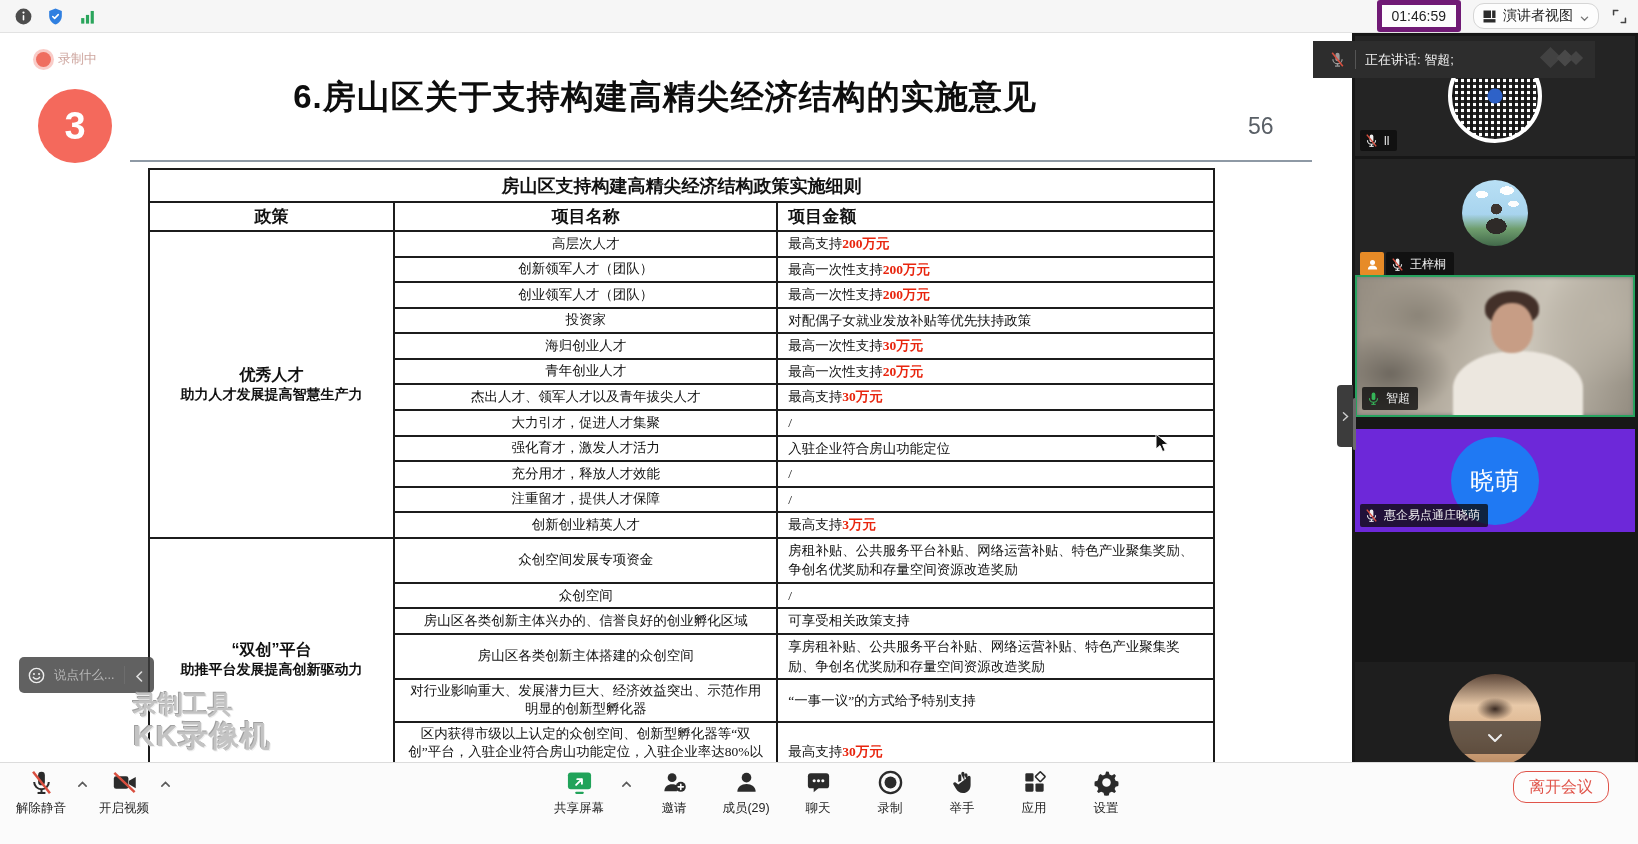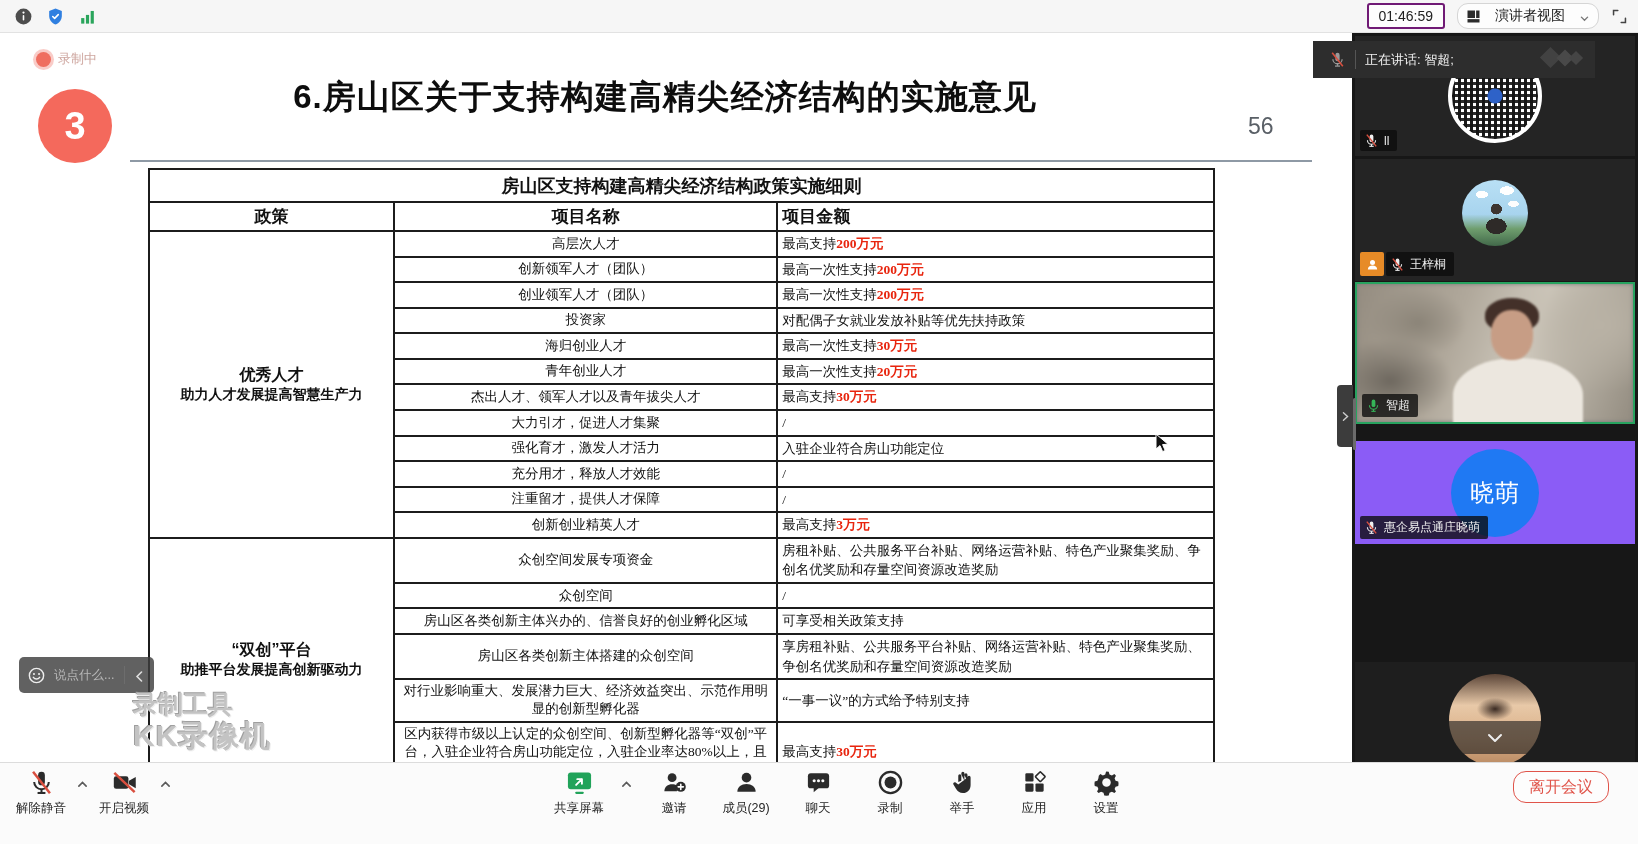--- a/index.html
+++ b/index.html
@@ -4,43 +4,43 @@
 <style>
   html,body{margin:0;padding:0;background:#ccc;}
   .screen{position:relative;width:1638px;height:844px;background:#fff;overflow:hidden;
     font-family:"Liberation Sans",sans-serif;-webkit-font-smoothing:antialiased;}
   
   .topbar{position:absolute;left:0;top:0;width:1638px;height:33px;background:#f6f6f6;
     border-bottom:1px solid #e2e2e2;display:flex;align-items:center;justify-content:space-between;box-sizing:border-box;padding:0 10px 0 14px;}
   .tb-left{display:flex;align-items:center;gap:13px;}
   .tb-ic{width:19px;height:19px;display:inline-block;}
   .tb-right{display:flex;align-items:center;gap:12px;}
-  .time-box{border:2px solid #701a75;background:#fdfdfd;border-radius:3px;padding:3px 10px;
+  .time-box{border:5px solid #701a75;background:#fdfdfd;border-radius:3px;padding:3px 10px;
     font-size:14px;color:#222;}
   .view-box{border:1px solid #d5d5d5;background:#fdfdfd;border-radius:11px;padding:3px 8px;
-    font-size:14px;color:#222;display:flex;align-items:center;gap:14px;cursor:default;}
+    font-size:14px;color:#222;display:flex;align-items:center;gap:6px;cursor:default;}
   .view-box .lay{width:15px;height:15px;color:#2c2c2c;}
   .view-box .car{width:11px;height:11px;color:#777;}
   .fs-ic{width:17px;height:17px;color:#444;}
   
   .main{position:absolute;left:0;top:33px;width:1352px;height:729px;background:#fff;overflow:hidden;}
   .rec-ind{position:absolute;left:36px;top:17px;display:flex;align-items:center;gap:7px;}
   .rec-dot{width:15px;height:15px;border-radius:50%;background:#ef6e60;box-shadow:0 0 0 3px rgba(239,110,96,.35);}
   .rec-txt{font-size:13px;color:#c5968e;opacity:.85;}
   .badge3{position:absolute;left:38px;top:56px;width:74px;height:74px;border-radius:50%;
     background:#f4695c;color:#fff;font-size:38px;font-weight:bold;display:flex;align-items:center;justify-content:center;}
   .slide-title{position:absolute;left:0;top:42px;width:1330px;text-align:center;
     font-size:33px;font-weight:bold;color:#0d0d0d;letter-spacing:1px;}
   .page-num{position:absolute;left:1248px;top:80px;font-size:23px;color:#595f66;}
   .title-rule{position:absolute;left:130px;top:127px;width:1182px;height:2px;background:#8e99a5;}
   
   .ptable-wrap{position:absolute;left:148px;top:135px;width:1067px;}
   table.ptable{width:100%;border-collapse:collapse;table-layout:fixed;
     font-family:"Liberation Serif","DejaVu Serif",serif;color:#111;}
-  table.ptable td,table.ptable th{border:2px solid #1c1c1c;padding:2px 4px;box-sizing:border-box;}
+  table.ptable td,table.ptable th{border:2px solid #1c1c1c;padding:2px 10px;box-sizing:border-box;}
   tr.t-title td{font-family:"Liberation Sans",sans-serif;font-weight:bold;font-size:18px;
     text-align:center;height:33px;}
   tr.t-head th{font-family:"Liberation Sans",sans-serif;font-weight:bold;font-size:17px;height:25px;border-radius:7px;}
   tr.t-head th.c1,tr.t-head th.c2{text-align:center;}
   tr.t-head th.c3{text-align:left;}
   td.policy{text-align:center;font-family:"Liberation Sans",sans-serif;}
   td.policy .p-title{font-size:16px;font-weight:bold;}
   td.policy .p-sub{font-size:14px;font-weight:bold;}
   td.name{text-align:center;font-size:13.5px;height:21px;line-height:1.35;}
   td.amount{text-align:left;font-size:13.5px;line-height:1.45;}
@@ -82,33 +82,33 @@
     border:4px solid #fff;}
   .t-wzt{top:126px;height:122px;}
   .av-illust{position:absolute;left:50%;top:44%;transform:translate(-50%,-50%);width:66px;height:66px;border-radius:50%;
     background:
       radial-gradient(10px 6px at 30% 22%, #fff 60%, transparent 61%),
       radial-gradient(12px 7px at 68% 16%, #fff 60%, transparent 61%),
       radial-gradient(9px 5px at 78% 36%, #fdfdfd 60%, transparent 61%),
       radial-gradient(9px 9px at 52% 44%, #3c3430 60%, transparent 61%),
       radial-gradient(17px 13px at 52% 70%, #2e2a28 60%, transparent 61%),
       linear-gradient(180deg,#b9e0f5 0%,#a8d4ee 52%,#6f9e6e 74%,#42694a 100%);}
-  .t-video{top:249px;height:142px;border:2px solid #27a35f;background:#777;}
+  .t-video{top:242px;height:142px;border:2px solid #27a35f;background:#777;}
   .vbg{position:absolute;inset:0;filter:blur(2px);
     background:
       radial-gradient(90px 60px at 12% 70%, #6e685f 0%, transparent 70%),
       radial-gradient(70px 50px at 22% 28%, #8b8478 0%, transparent 70%),
       radial-gradient(120px 90px at 88% 30%, #b9b2a5 0%, transparent 75%),
       linear-gradient(110deg,#948c80 0%,#b0a89b 35%,#cfc9bd 60%,#938c80 100%);}
   .p-shirt{position:absolute;left:96px;bottom:-14px;width:130px;height:78px;background:#ece7df;
     border-radius:48% 48% 0 0;filter:blur(1px);}
   .p-head{position:absolute;left:134px;top:26px;width:42px;height:50px;background:#c79d85;border-radius:46%;filter:blur(1px);}
   .p-hair{position:absolute;left:128px;top:14px;width:54px;height:34px;background:#433029;
     border-radius:50% 50% 42% 42%;filter:blur(1px);}
-  .t-xm{top:408px;height:103px;background:#8b5cf6;}
+  .t-xm{top:396px;height:103px;background:#6d28d9;}
   .av-blue{position:absolute;left:50%;top:50%;transform:translate(-50%,-50%);width:88px;height:88px;border-radius:50%;
     background:#1f79f3;color:#fff;font-size:24px;display:flex;align-items:center;justify-content:center;letter-spacing:1px;}
   .t-ideal{top:502px;height:124px;}
   .av-sil{position:absolute;left:50%;top:46%;transform:translate(-50%,-50%);width:92px;height:92px;border-radius:50%;
     background:#d9d9d9;overflow:hidden;}
   .av-sil:before{content:"";position:absolute;left:50%;top:16px;transform:translateX(-50%);
     width:32px;height:32px;border-radius:50%;background:#a9a9a9;}
   .av-sil:after{content:"";position:absolute;left:50%;top:52px;transform:translateX(-50%);
     width:58px;height:44px;border-radius:50% 50% 0 0;background:#a9a9a9;}
   .t-more{top:629px;height:100px;background:#1e1e1e;}

